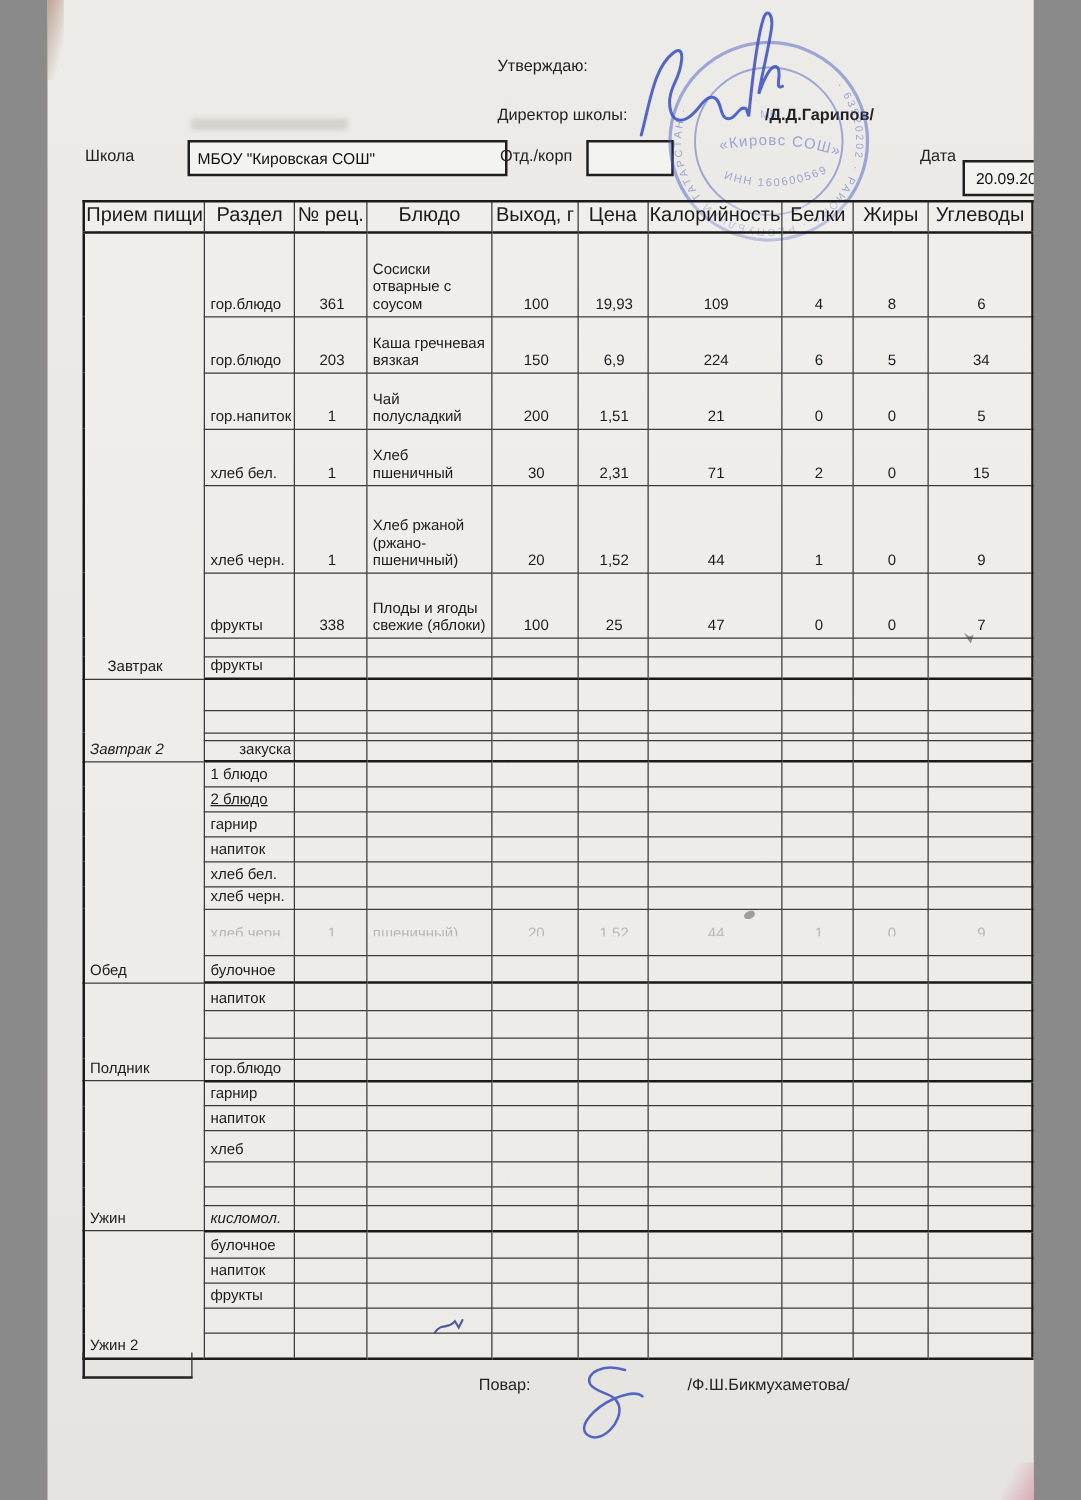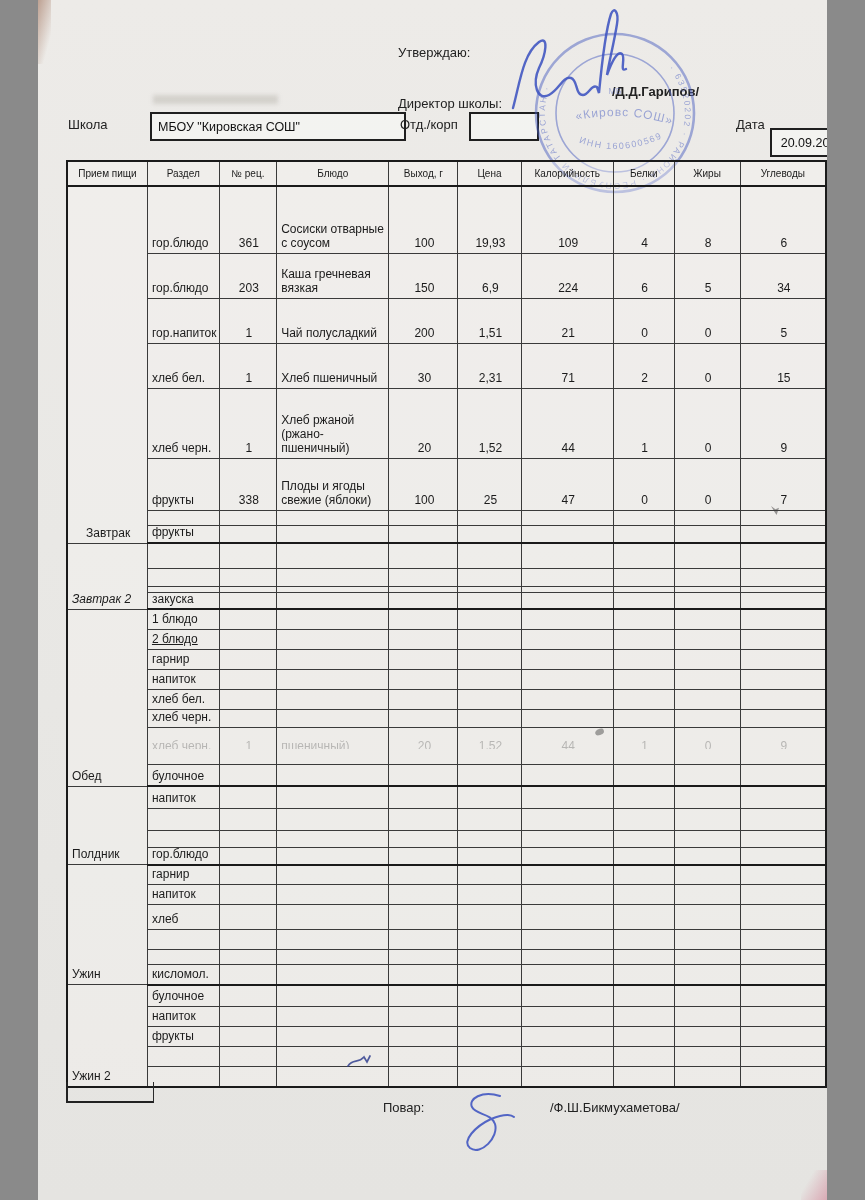--- a/index.html
+++ b/index.html
@@ -11,21 +11,21 @@
   .fieldbox{position:absolute;border:2px solid #1f1f1f;background:rgba(250,250,248,.55);
             display:flex;align-items:center;font-size:12.5px;color:#111;}
   .fieldbox.center{justify-content:center;}
   .fieldbox.padded{padding-left:6px;}
 
   
   table.menu{position:absolute;left:28px;top:160px;border-collapse:collapse;table-layout:fixed;
              border:2px solid #1a1a1a;background:rgba(248,247,244,.35);}
   table.menu th, table.menu td{border:1px solid #3a3a3a;overflow:hidden;
              font-size:12px;line-height:1.15;color:#1b1b1b;font-weight:normal;}
-  table.menu th{height:23px;white-space:nowrap;font-size:10px;
+  table.menu th{height:23px;white-space:nowrap;font-size:16px;
              border-bottom:2px solid #1a1a1a;padding:0 1px;}
   table.menu td{vertical-align:bottom;padding:0 2px 2px 4px;}
   td.meal{vertical-align:top;padding-top:2px;white-space:nowrap;border-right:1.5px solid #2a2a2a;}
   td.f-section{white-space:nowrap;padding-right:0;}
   td.f-dish{line-height:1.22;padding-right:14px;}
   td.f-rec,td.f-out,td.f-price,td.f-kcal,td.f-protein,td.f-fat,td.f-carbs{
       text-align:center;padding-left:0;padding-right:0;}
   tr.sec-end td{border-bottom:2px solid #1a1a1a;}
   tr.ghost-row td{vertical-align:middle;}
   tr.ghost-row span{display:block;height:9px;overflow:hidden;line-height:12px;
@@ -65,21 +65,21 @@
   <div class="abs corner-tl"></div>
   <div class="abs mark-pink1"></div>
   <div class="abs mark-pink2"></div>
   <div class="abs corner-br"></div>
   <div class="abs smudge-right"></div>
   <div class="abs smudge-top"></div>
   <div class="abs speck1"></div>
   <div class="abs speck2"></div>
 
   <div class="abs lbl" style="left:360px;top:45px;">Утверждаю:</div>
-  <div class="abs lbl" style="left:360px;top:84px;margin-top:12px;">Директор школы:</div>
+  <div class="abs lbl" style="left:360px;top:84px;">Директор школы:</div>
   <div class="abs lbl" style="left:574px;top:84px;font-weight:bold;">/Д.Д.Гарипов/</div>
 
   <div class="abs lbl" style="left:30px;top:117px;">Школа</div>
   <div class="fieldbox padded" style="left:112px;top:112px;width:246px;height:25px;">
     <span>МБОУ "Кировская СОШ"</span>
   </div>
 
   <div class="abs lbl" style="left:362px;top:117px;">Отд./корп</div>
   <div class="fieldbox" style="left:431px;top:112px;width:66px;height:25px;">
     <span></span>
@@ -265,21 +265,21 @@
           <td class="f-section"></td>
           <td class="f-rec"></td>
           <td class="f-dish"></td>
           <td class="f-out"></td>
           <td class="f-price"></td>
           <td class="f-kcal"></td>
           <td class="f-protein"></td>
           <td class="f-fat"></td>
           <td class="f-carbs"></td>
         </tr>
-        <tr class="sec-end" style="height: 17px;">
+        <tr class="sec-end" style="height: 17px; text-align: right;">
           <td class="f-section"><span>закуска</span></td>
           <td class="f-rec"></td>
           <td class="f-dish"></td>
           <td class="f-out"></td>
           <td class="f-price"></td>
           <td class="f-kcal"></td>
           <td class="f-protein"></td>
           <td class="f-fat"></td>
           <td class="f-carbs"></td>
         </tr>
@@ -484,21 +484,21 @@
           <td class="f-section"></td>
           <td class="f-rec"></td>
           <td class="f-dish"></td>
           <td class="f-out"></td>
           <td class="f-price"></td>
           <td class="f-kcal"></td>
           <td class="f-protein"></td>
           <td class="f-fat"></td>
           <td class="f-carbs"></td>
         </tr>
-        <tr class="sec-end" style="height: 20px;">
+        <tr class="sec-end" style="height: 20px; font-style: italic;">
           <td class="f-section"><span>кисломол.</span></td>
           <td class="f-rec"></td>
           <td class="f-dish"></td>
           <td class="f-out"></td>
           <td class="f-price"></td>
           <td class="f-kcal"></td>
           <td class="f-protein"></td>
           <td class="f-fat"></td>
           <td class="f-carbs"></td>
         </tr>

